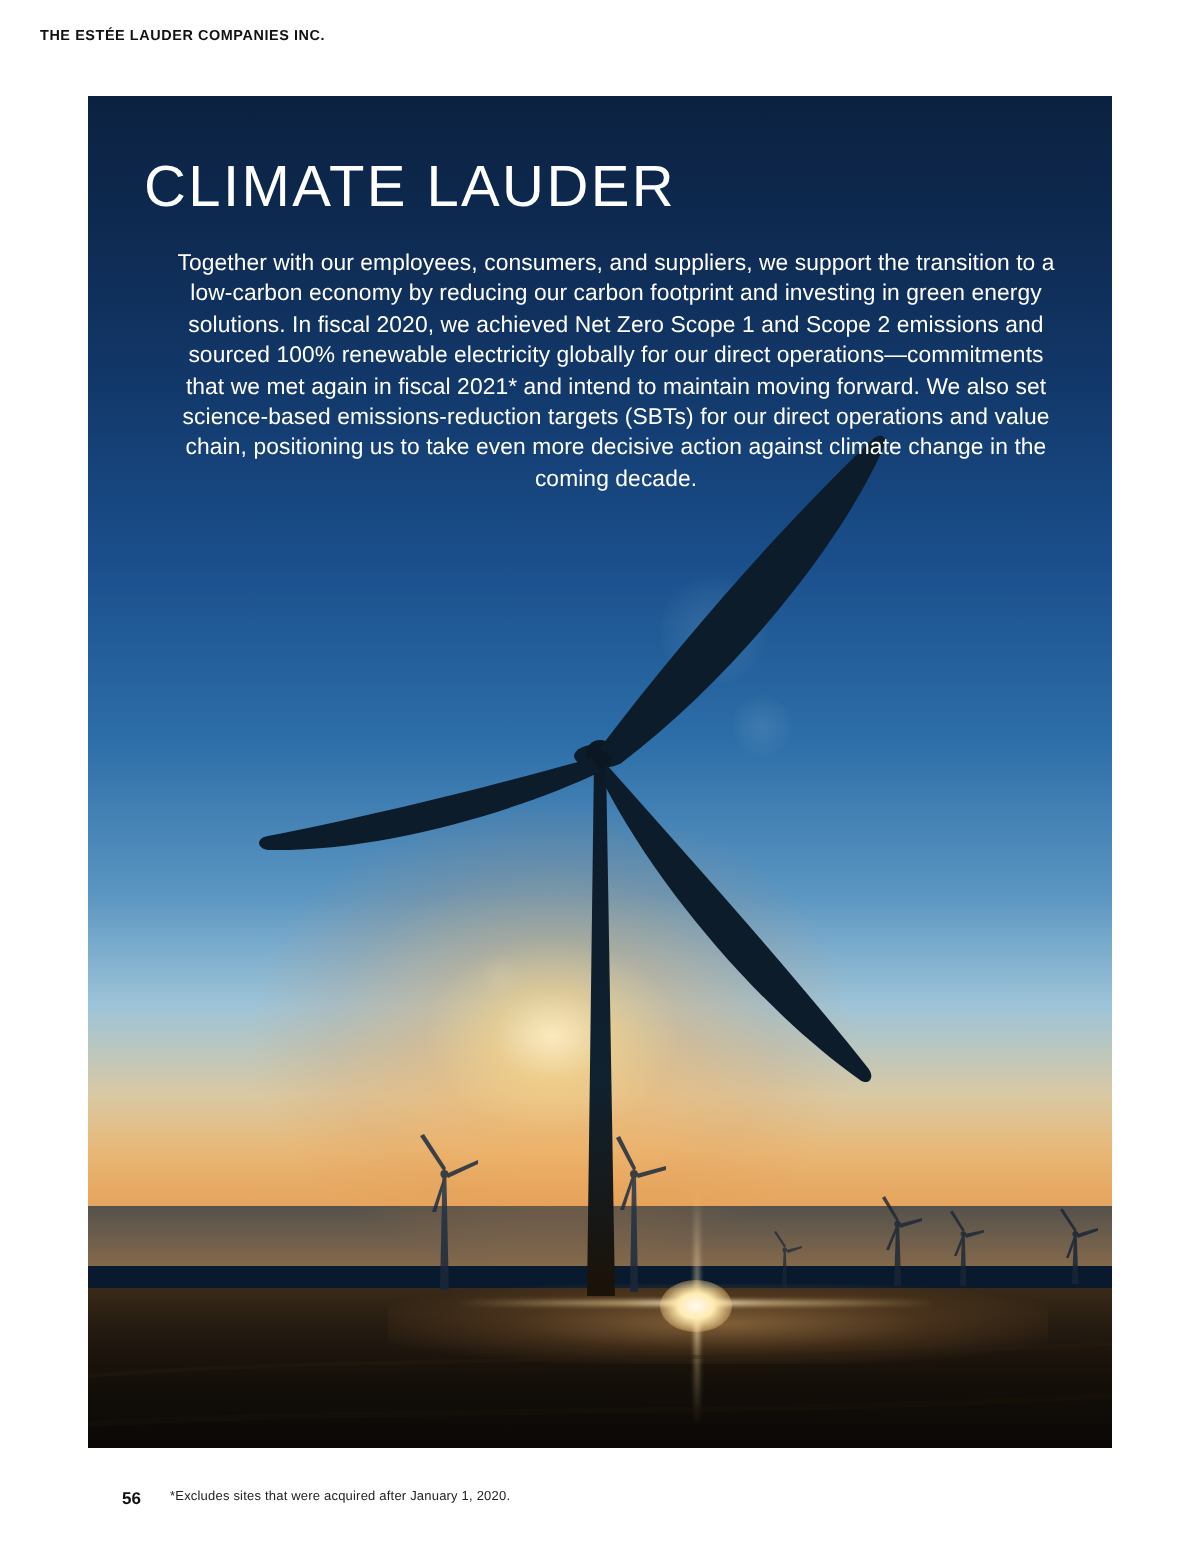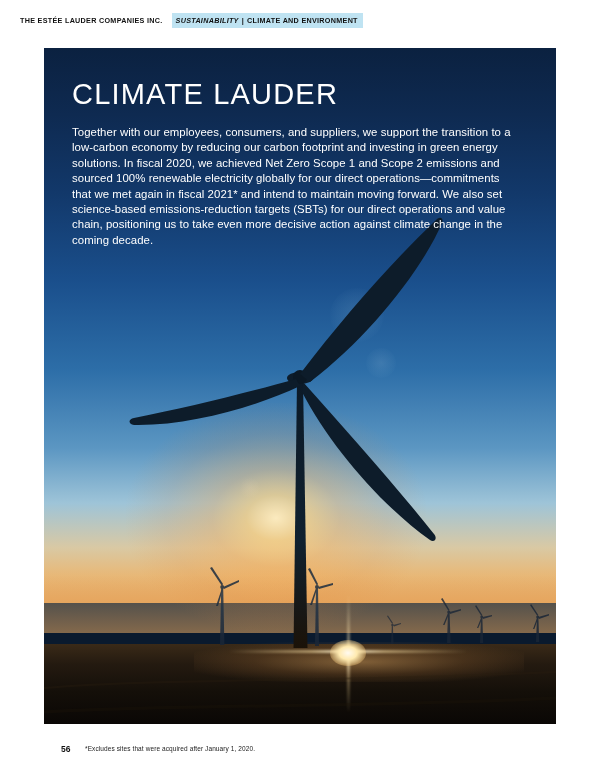--- a/index.html
+++ b/index.html
@@ -202,23 +202,24 @@
     font-size: 29px;
     font-weight: 300;
     letter-spacing: 1.2px;
     margin: 0 0 14px 0;
     font-family: "Liberation Sans", sans-serif;
   }
   .body-copy {
     color: #ffffff;
     font-size: 11.4px;
     line-height: 15.4px;
-    margin: 0;
+    margin: 12px;
     width: 448px;
     letter-spacing: 0.05px;
+    text-align: center;
   }
 
   
   .footer {
     position: absolute;
     left: 0;
     bottom: 0;
     width: 600px;
     height: 44px;
     margin-left: 41px;
@@ -240,25 +241,20 @@
     letter-spacing: 0.1px;
   }
 </style>
 </head>
 <body>
 
 <div class="header">
   <div class="header-inner">
     <span class="hdr-company">THE ESTÉE LAUDER COMPANIES INC.</span>
     <span class="hdr-sep"></span>
-    <span class="hdr-highlight">
-      <span class="hdr-sustain">SUSTAINABILITY</span>
-      <span class="hdr-bar">|</span>
-      <span class="hdr-section">CLIMATE AND ENVIRONMENT</span>
-    </span>
   </div>
 </div>
 
 <div class="panel">
 
   <div class="sky"></div>
   <div class="haze"></div>
   <div class="sun-glow"></div>
 
   <div class="ground"></div>

